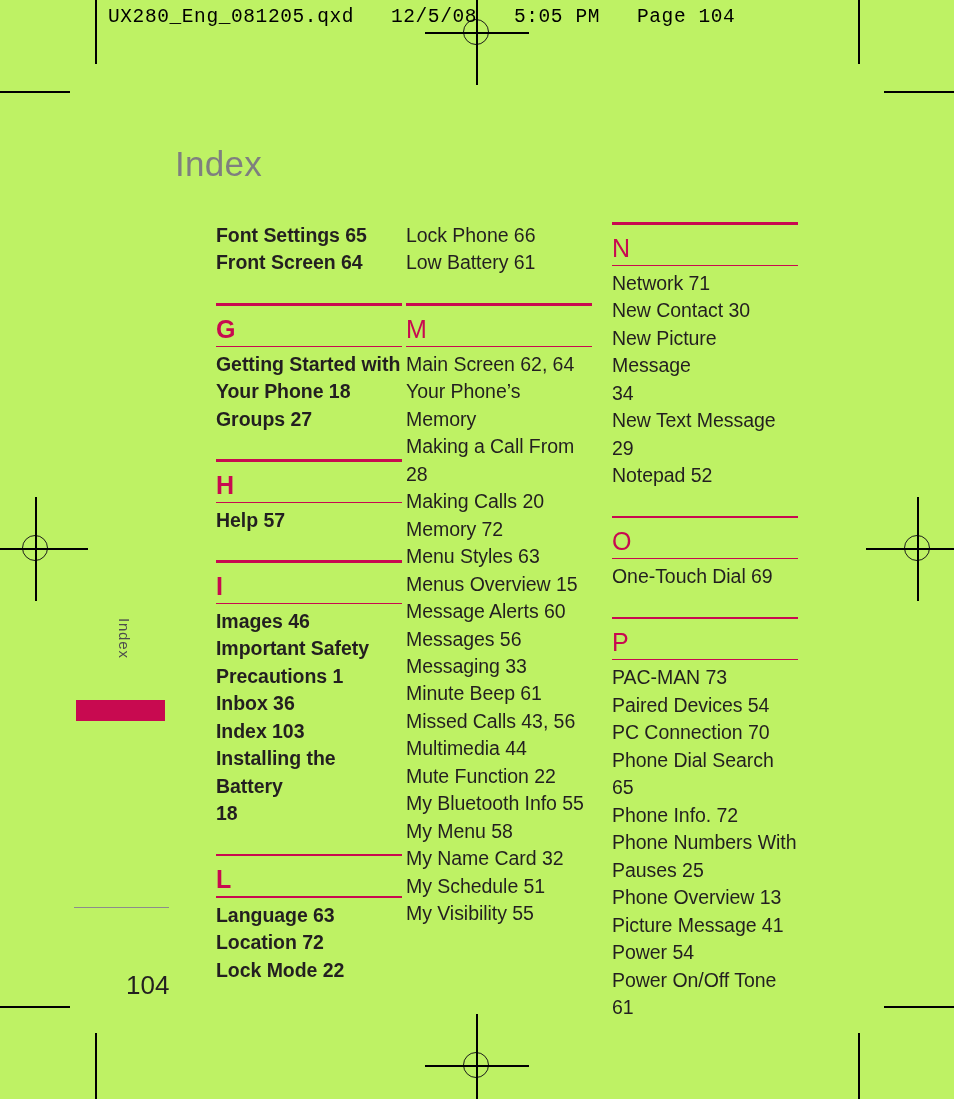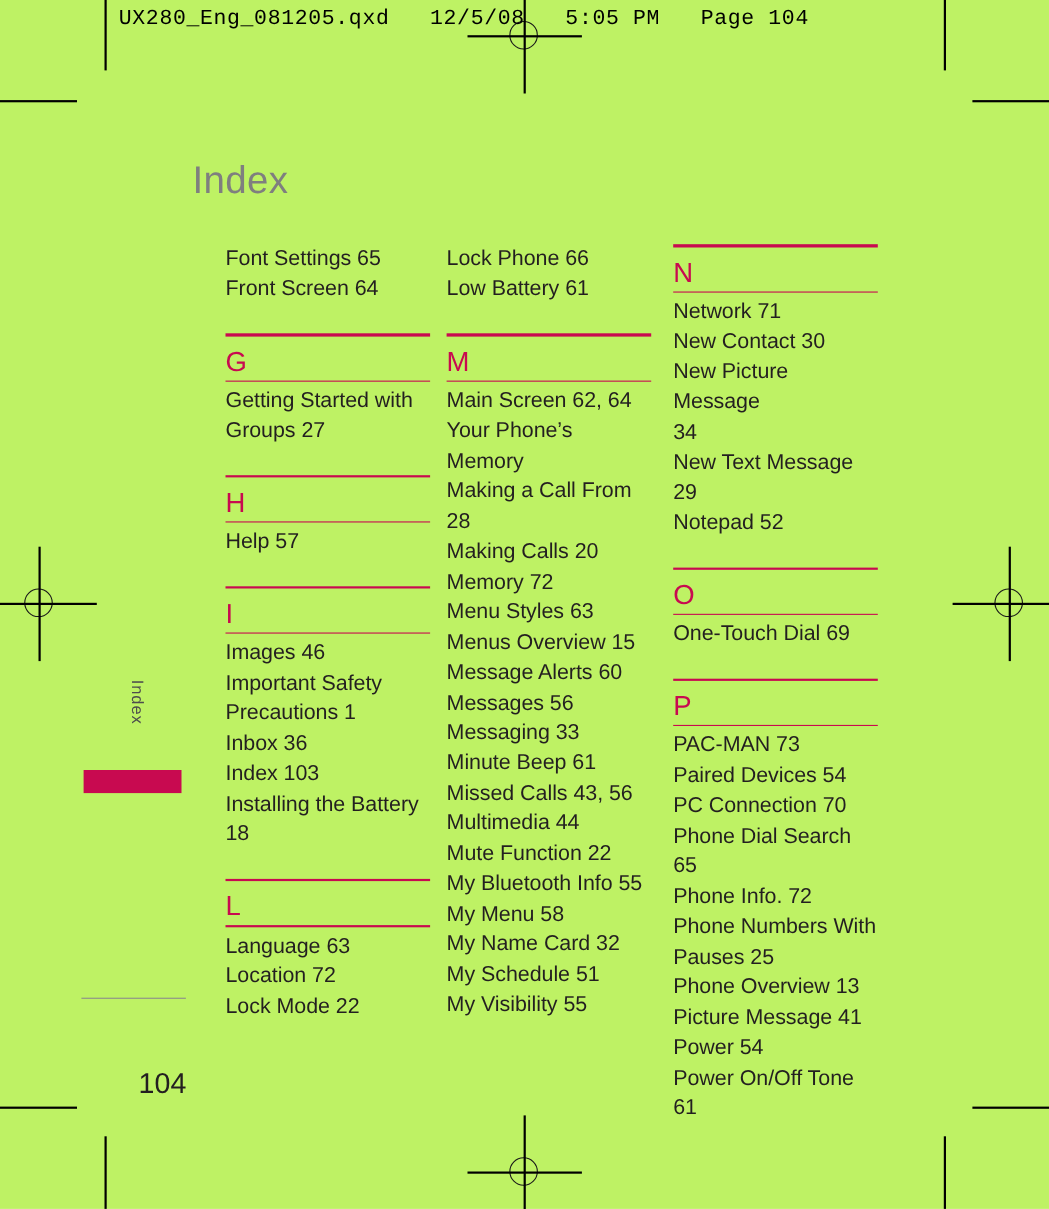--- a/index.html
+++ b/index.html
@@ -113,21 +113,21 @@
     position: absolute;
     left: 200px;
     top: 222px;
     width: 600px;
   }
   .col {
     position: absolute;
     top: 0;
     width: 186px;
   }
-  .col-1 { left: 5px; }
+  .col-1 { left: 16px; font-weight: bold; }
   .col-2 { left: 206px; }
   .col-3 { left: 412px; }
 
   .section { margin: 0; }
   .rule-top {
     height: 2.6px;
     background: #c80a50;
     width: 100%;
   }
   .sec-letter {
@@ -221,20 +221,21 @@
             <div class="entry">Front Screen 64</div>
           </div>
         </div>
         <div class="section">
           <div class="gap-after"></div>
           <div class="rule-top"></div>
           <div class="sec-letter">G</div>
           <div class="rule-bottom"></div>
           <div class="entries">
             <div class="entry">Getting Started with</div>
+            <div class="entry">Your Phone 18</div>
             <div class="entry">Groups 27</div>
           </div>
         </div>
         <div class="section">
           <div class="gap-after"></div>
           <div class="rule-top"></div>
           <div class="sec-letter">H</div>
           <div class="rule-bottom"></div>
           <div class="entries">
             <div class="entry">Help 57</div>

